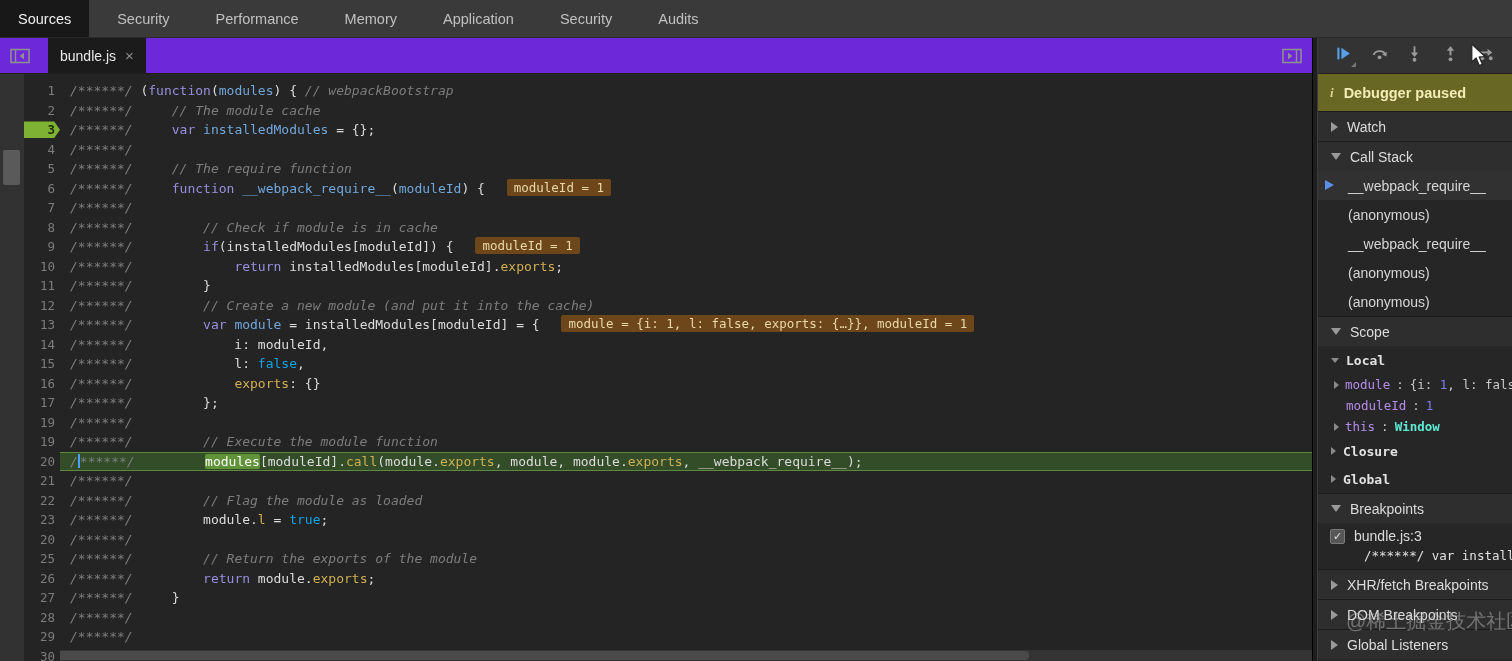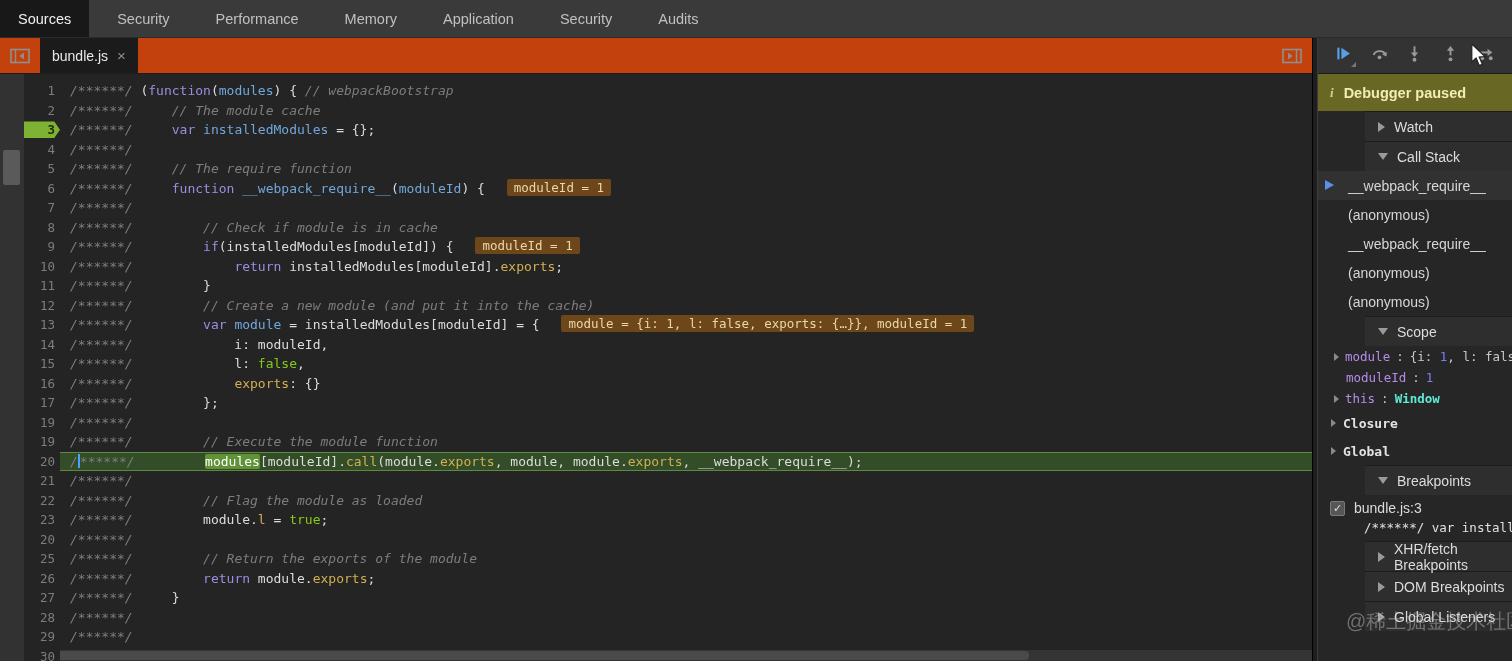--- a/index.html
+++ b/index.html
@@ -10,60 +10,60 @@
     color:#d6d6d6; user-select:none;
   }
   
   .topbar { height:38px; background:#3a3a3a; display:flex; align-items:stretch; border-bottom:1px solid #2a2a2a; }
   .main-tab { display:flex; align-items:center; padding:1px 18px; margin-right:10px; font-size:14.5px; color:#c0c0c0; cursor:default; }
   .main-tab.active { background:#181818; color:#efefef; }
   
   .content { display:flex; height:623px; }
   .editor-pane { width:1312px; display:flex; flex-direction:column; background:#242424; }
   
-  .filebar { height:36px; background:#c2410c; display:flex; align-items:stretch; border-bottom:1px solid #1d1d1d; }
+  .filebar { height:36px; background:#6d28d9; display:flex; align-items:stretch; border-bottom:1px solid #1d1d1d;gap:8px; }
   .icon-btn { display:flex; align-items:center; justify-content:center; width:40px; color:#9a9a9a; }
   .file-tab { display:flex; align-items:center; background:#1b1b1b; padding:0 12px; color:#e8e8e8; font-size:14px; gap:9px; }
   .file-tab .close { color:#8f8f8f; font-size:15px; }
   .spacer { flex:1; }
   
   .code-area { position:relative; flex:1; overflow:hidden; display:flex; }
   .left-strip { width:24px; background:#323232; position:relative; flex:none; }
   .strip-thumb { position:absolute; left:3px; top:76px; width:17px; height:35px; background:#5a5a5a; border-radius:2px; }
   .code-scroll { flex:1; padding-top:7px; overflow:hidden; font-family:"DejaVu Sans Mono","Liberation Mono",monospace; font-size:13px; }
   .code-line { display:flex; height:19.5px; line-height:19.5px; white-space:pre; }
   .gutter { width:36px; flex:none; text-align:right; padding-right:5px; color:#7d7d7d; font-size:12.5px; background:#242424; position:relative; z-index:2; }
   .gutter.bp { background:#7eb233; color:#1f2d05; font-weight:bold;
     clip-path:polygon(0 8%, 84% 8%, 100% 50%, 84% 92%, 0 92%); }
   .line-body { flex:1; padding-left:10px; }
   .code-line.exec .line-body { background:#324d28; box-shadow:inset 0 1px 0 #5d8a3e, inset 0 -1px 0 #5d8a3e; }
   .tok.cm { color:#7d7d7d; font-style:italic; }
   .tok.kw { color:#988fe0; }
   .tok.def { color:#71a7dc; }
   .tok.prop { color:#d2b052; }
-  .tok.atom { color:#84cc16;margin-top:39px; }
+  .tok.atom { color:#0ea5e9;margin-top:39px; }
   .tok.pl { color:#dcdcdc; }
   .tok.hl { background:#609238; color:#ffffff; border-radius:2px; }
   .caret { display:inline-block; width:2px; height:14px; background:#4aa3ff; vertical-align:-2px; }
   .badge { display:inline-block; margin-left:14px; padding:0 7px; background:#6d471a; border-radius:2px;
     color:#ead9a8; font-size:12.5px; height:17px; line-height:17px; vertical-align:1px; font-style:normal; }
   .hscroll { position:absolute; left:24px; right:0; bottom:0; height:11px; background:#343434; }
   .hthumb { position:absolute; left:0; top:1px; height:9px; width:78%; background:#4a4a4a; border-radius:4px; }
   
   .vdivider { width:6px; background:#1e1e1e; border-left:1px solid #000; border-right:1px solid #3c3c3c; }
   
   .sidebar { flex:1; background:#262626; overflow:hidden; position:relative; display:flex; flex-direction:column; }
   .dbg-toolbar { height:36px; background:#333333; display:flex; align-items:center; justify-content:space-around; padding:0 8px; border-bottom:1px solid #1d1d1d; flex:none; }
   .dbg-btn { position:relative; width:26px; height:24px; display:flex; align-items:center; justify-content:center; }
   .dbg-btn.resume::after { content:""; position:absolute; right:1px; bottom:1px; border-left:5px solid transparent; border-bottom:5px solid #777; }
   .paused-banner { height:37px; background:#696724; display:flex; align-items:center; gap:10px; padding:0 12px; flex:none; }
   .info-i { color:#d8d292; font-size:13px; font-style:italic; font-weight:bold; font-family:"Liberation Serif",serif; }
   .paused-banner .txt { color:#f2ecb6; font-size:14.5px; font-weight:bold; }
   .sec-h { height:30px; display:flex; align-items:center; gap:9px; padding-left:13px; background:#2e2e2e;
-    border-top:1px solid #1c1c1c; font-size:14px; color:#dcdcdc; flex:none;margin-left:47px; }
+    border-top:1px solid #1c1c1c; font-size:14px; color:#dcdcdc; flex:none; }
   .tri { width:0; height:0; display:inline-block; flex:none; }
   .tri.r { border-left:7px solid #9a9a9a; border-top:5px solid transparent; border-bottom:5px solid transparent; }
   .tri.d { border-top:7px solid #9a9a9a; border-left:5px solid transparent; border-right:5px solid transparent; }
   .tri.sm.r { border-left:5px solid #8a8a8a; border-top:4px solid transparent; border-bottom:4px solid transparent; }
   .tri.sm.d { border-top:5px solid #8a8a8a; border-left:4px solid transparent; border-right:4px solid transparent; }
   .frame { height:29px; display:flex; align-items:center; padding-left:30px; font-size:14px; color:#d6d6d6; position:relative; white-space:nowrap; }
   .frame.current { background:#313131; }
   .frame.current .cur-arrow { position:absolute; left:7px; top:9px; width:0; height:0;
     border-left:9px solid #5b8fe8; border-top:5.5px solid transparent; border-bottom:5.5px solid transparent; }
   .scope-group { height:28px; display:flex; align-items:center; gap:7px; padding-left:13px;
@@ -238,20 +238,24 @@
           <div class="frame">
             <span>(anonymous)</span>
           </div>
         </div>
 
       <div class="sec-h">
         <span class="tri d"></span>
         <span>Scope</span>
       </div>
       <div id="scope">
+          <div class="scope-group">
+            <span class="tri sm d"></span>
+            <span>Local</span>
+          </div>
           <div class="scope-var">
             <span class="tri sm r"></span>
             <span class="vname">module</span>
             <span class="vpunct">: </span>
             <span><span class="vpunct">{i: </span><span class="vnum">1</span><span class="vpunct">, l: false, exports: {…}}</span></span>
           </div>
           <div class="scope-var">
             <span class="vname">moduleId</span>
             <span class="vpunct">: </span>
             <span><span class="vnum">1</span></span>

